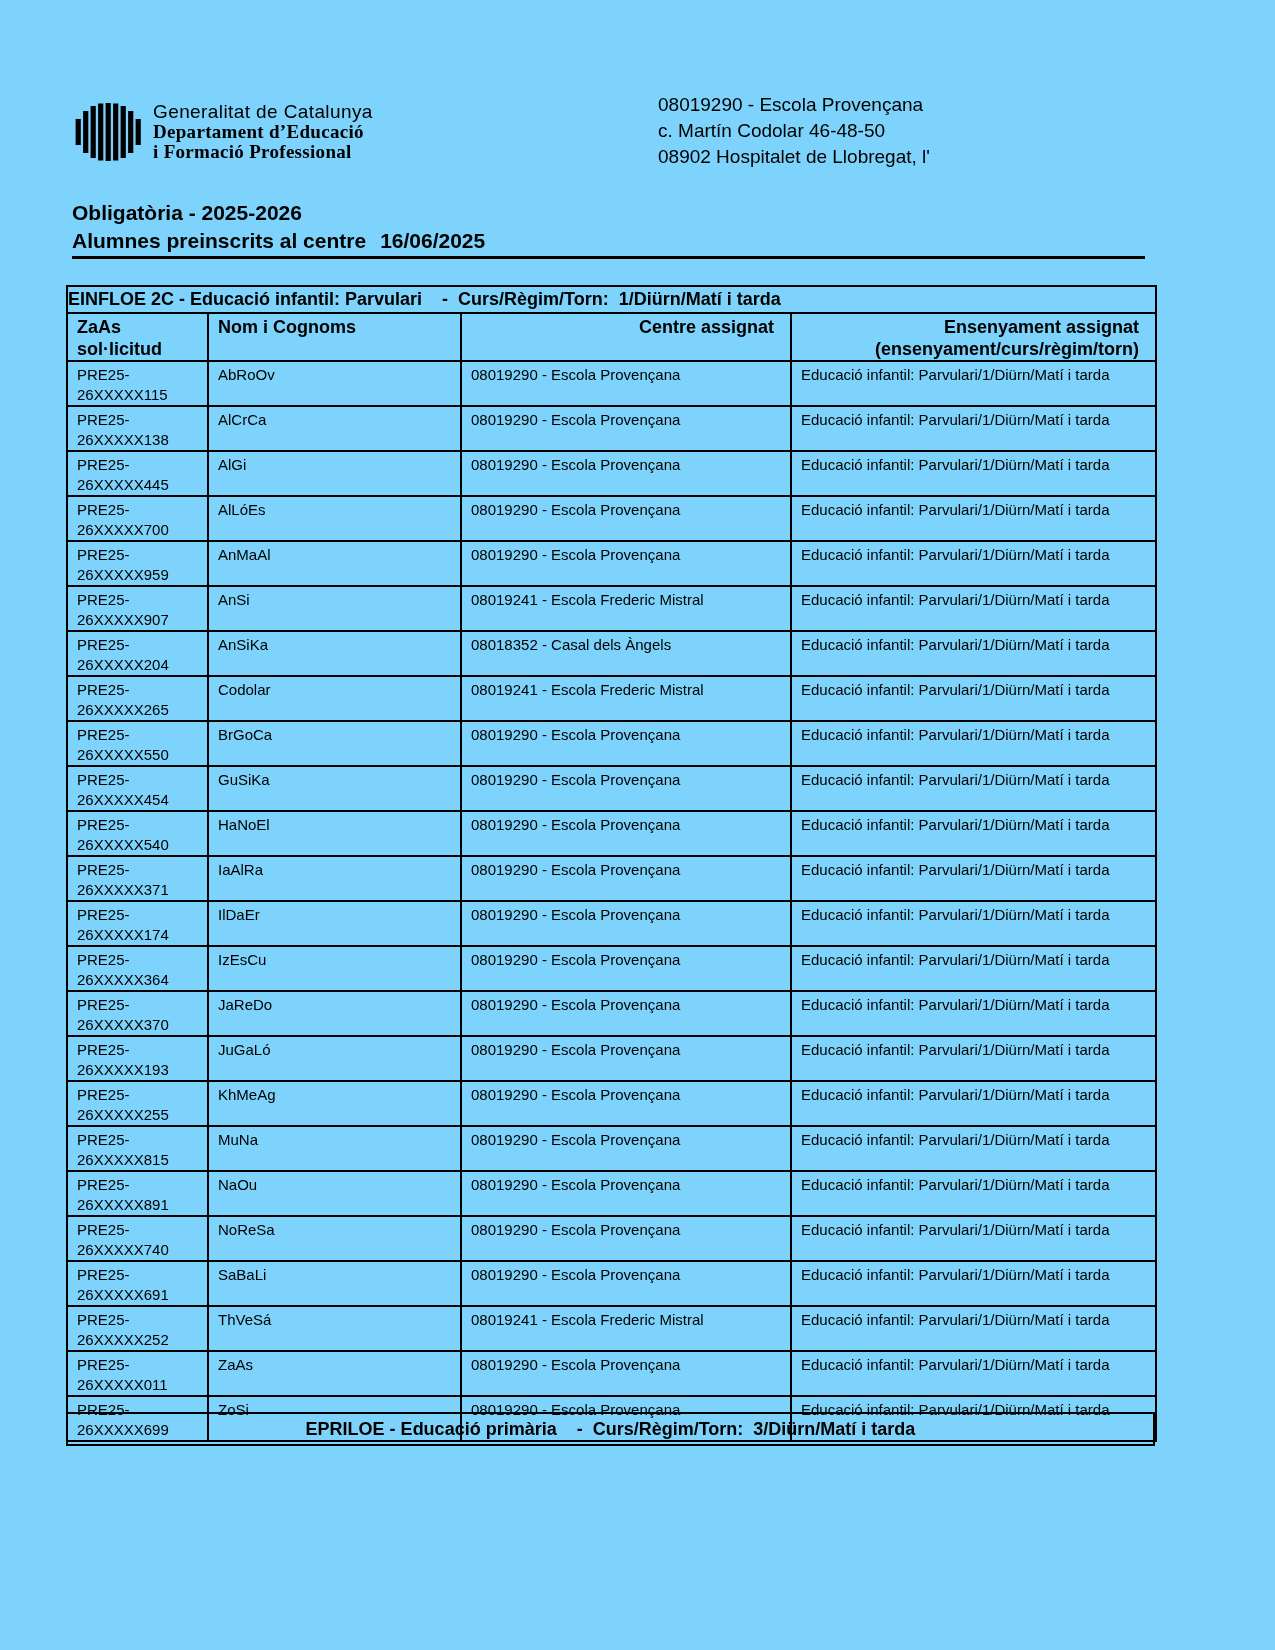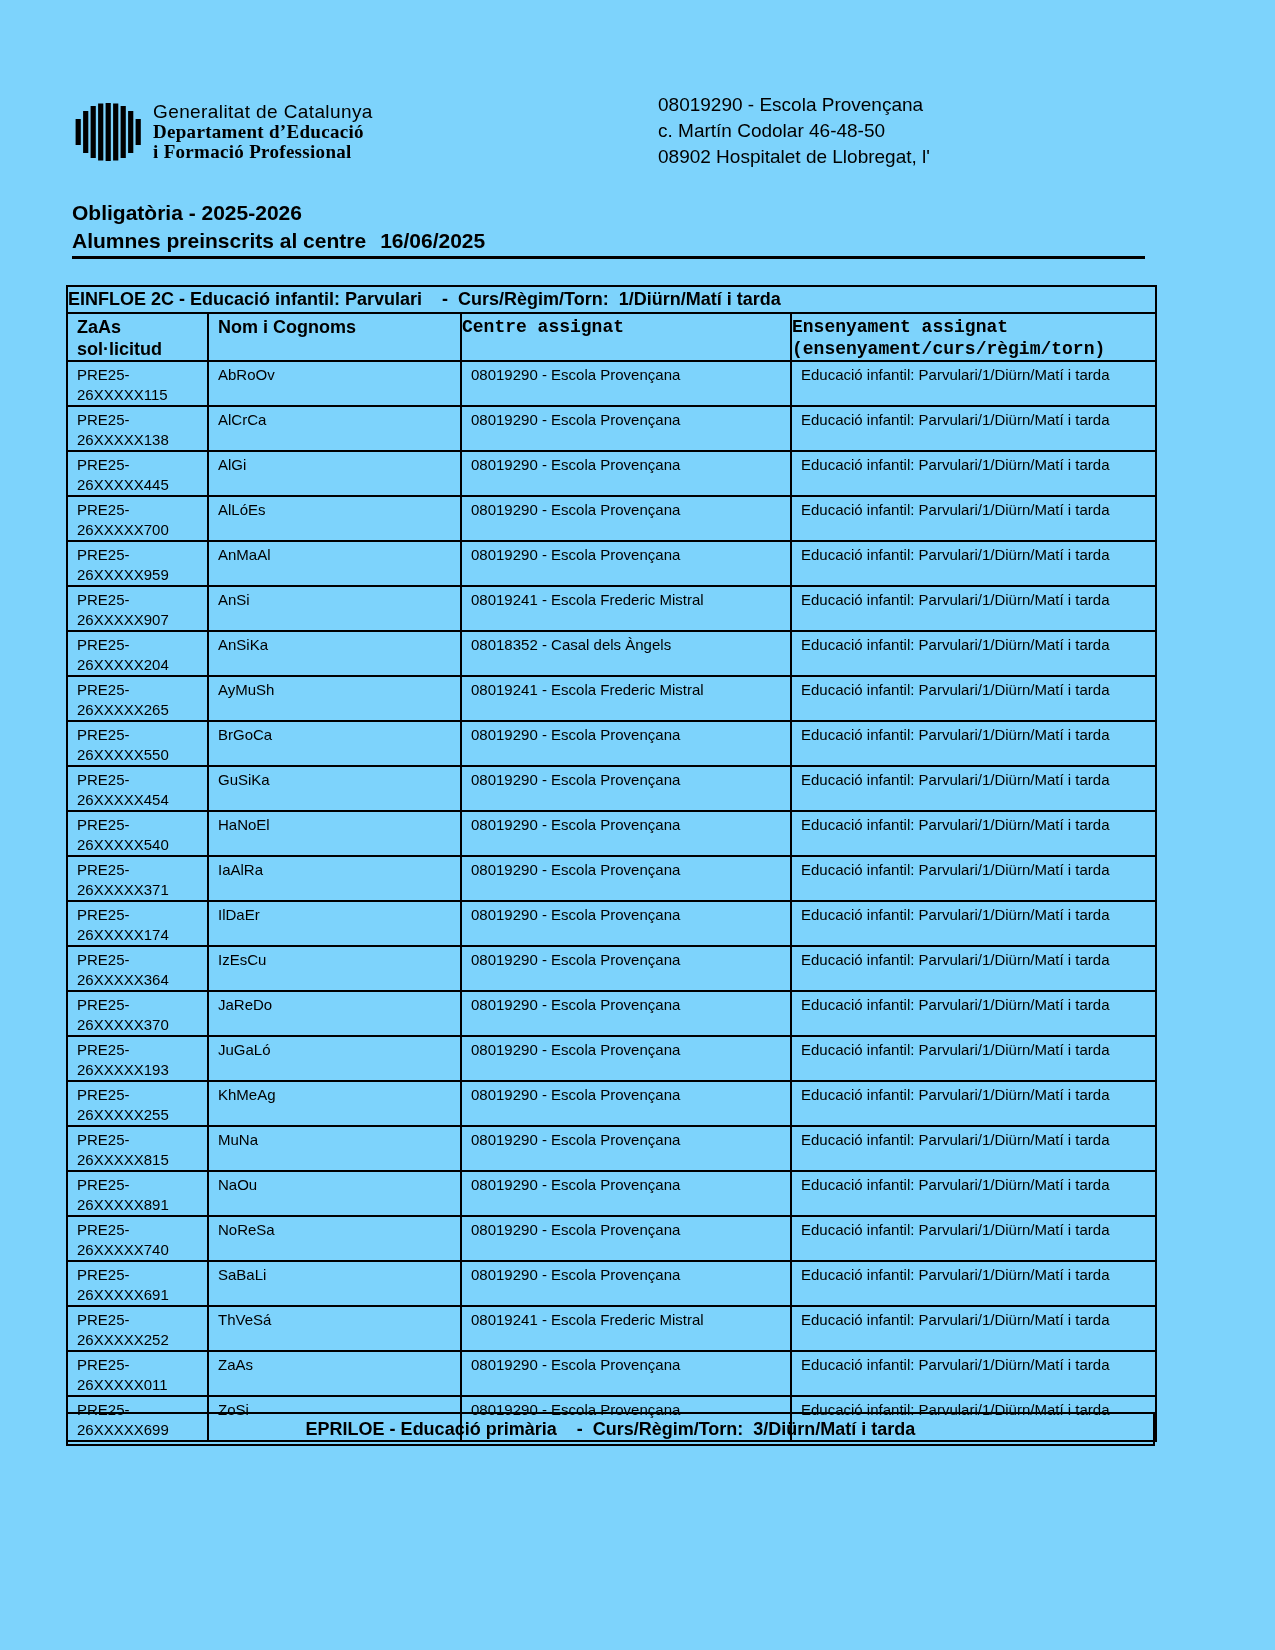--- a/index.html
+++ b/index.html
@@ -33,21 +33,21 @@
     border:2px solid #000;
     vertical-align:top;
     text-align:left;
   }
   .band-cell {
     height:27px; text-align:left;
     font-weight:bold; font-size:18px; padding-top:2px;
     white-space:pre;
   }
   .colhead-row th { height:47px; font-size:18px; font-weight:bold; padding:2px 6px 0 9px; line-height:22px; }
-  .colhead-row th.center { text-align:left; padding-left:0; padding-right:16px;font-family:Liberation Mono, monospace; }
+  .colhead-row th.center { text-align:right; padding-left:0; padding-right:16px; }
   .data-row td { height:43px; font-size:15px; line-height:20px; padding:3px 6px 0 9px; }
   .codi-line { display:block; }
 
   
   .footer-band {
     position:absolute; left:66px; top:1412px; width:1089px; height:34px;
     border:2px solid #000;
     display:flex; align-items:center; justify-content:center;
     font-weight:bold; font-size:18px; white-space:pre;
   }
@@ -187,21 +187,21 @@
       <td><span>AnSiKa</span></td>
       <td><span>08018352 - Casal dels Àngels</span></td>
       <td><span>Educació infantil: Parvulari/1/Diürn/Matí i tarda</span></td>
     </tr>
 
     <tr class="data-row">
       <td>
         <span class="codi-line">PRE25-</span>
         <span class="codi-line">26XXXXX265</span>
       </td>
-      <td><span>AyMuSh</span></td>
+      <td><span>Codolar</span></td>
       <td><span>08019241 - Escola Frederic Mistral</span></td>
       <td><span>Educació infantil: Parvulari/1/Diürn/Matí i tarda</span></td>
     </tr>
 
     <tr class="data-row">
       <td>
         <span class="codi-line">PRE25-</span>
         <span class="codi-line">26XXXXX550</span>
       </td>
       <td><span>BrGoCa</span></td>

